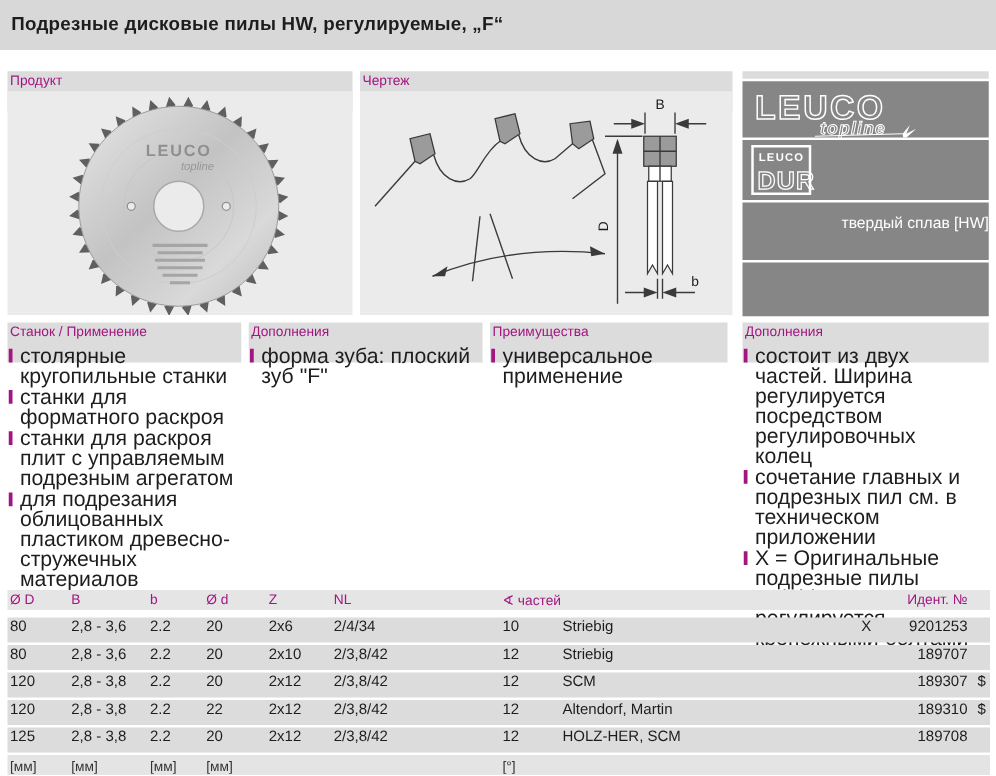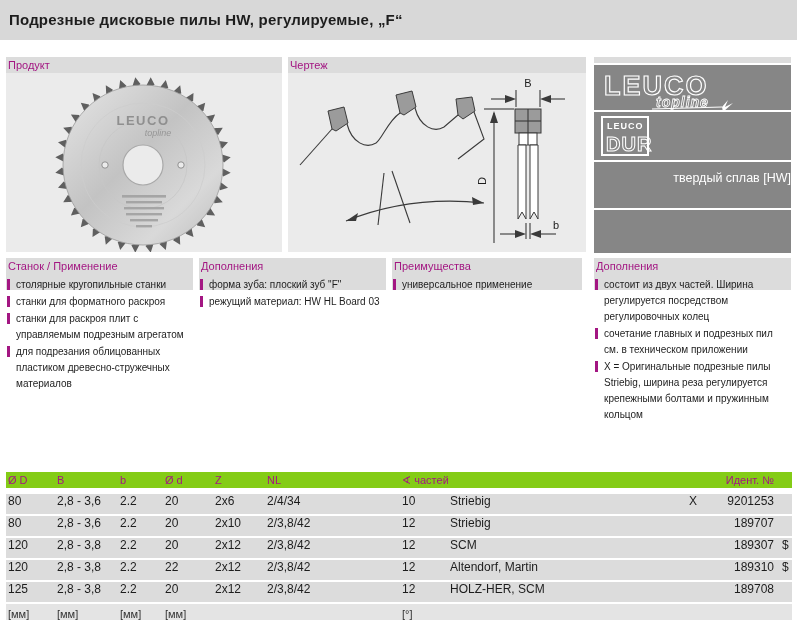--- a/index.html
+++ b/index.html
@@ -23,31 +23,31 @@
   .strip{position:absolute;height:32px;background:var(--strip-gray);font-size:11px;
          color:var(--magenta);line-height:16px;padding-left:2px;}
   
   .panel{position:absolute;background:var(--content-gray);}
   .gray-box{position:absolute;background:var(--panel-gray);}
   #material-box span{display:block;color:#fff;font-size:12.5px;padding:9px 0 0 8px;text-align:right;}
 
   
   .col-content{position:absolute;top:277px;height:190px;}
   .bullet-item{position:relative;padding-left:10px;margin-bottom:1px;
-               font-size:10px;line-height:16px;color:var(--ink);text-decoration:underline;}
+               font-size:17px;line-height:16px;color:var(--ink);text-decoration:underline;}
   .bullet-bar{position:absolute;left:1px;top:2px;width:2.5px;height:11px;background:var(--magenta);}
   .bullet-text{display:inline-block;}
   #sec0-list .bullet-text{max-width:172px;}
   #sec1-list .bullet-text{max-width:178px;}
   #sec2-list .bullet-text{max-width:190px;}
   #sec3-list .bullet-text{max-width:172px;}
 
   
   #table{position:absolute;left:6px;top:472px;width:786px;}
-  .thead-row{display:flex;height:16px;background:#84cc16;margin-bottom:6px;align-items:center;
+  .thead-row{display:flex;height:16px;background:#e5e5e5;margin-bottom:6px;align-items:center;
              color:var(--magenta);font-size:11px;}
   .trow{display:flex;height:20px;background:var(--row-gray);margin-bottom:2px;align-items:flex-start;
         font-size:12px;}
   .tunits{display:flex;height:16px;background:#e4e4e4;align-items:flex-end;font-size:11px;color:#333;}
   .cell{padding-left:2px;overflow:hidden;white-space:nowrap;}
   .c0{width:49px;} .c1{width:63px;} .c2{width:45px;} .c3{width:50px;} .c4{width:52px;}
   .c5{width:135px;} .c6{width:48px;} .c7{width:231px;}
   .c8{width:28px;padding-left:10px;}
   .c9{width:67px;padding-left:0;text-align:right;}
   .c10{width:18px;padding-left:8px;}
@@ -197,21 +197,20 @@
   </div>
 
   <div class="col-content" id="sec0-list" style="left:6px;width:190px;">
       <div class="bullet-item"><span class="bullet-bar"></span><span class="bullet-text">столярные кругопильные станки</span></div>
       <div class="bullet-item"><span class="bullet-bar"></span><span class="bullet-text">станки для форматного раскроя</span></div>
       <div class="bullet-item"><span class="bullet-bar"></span><span class="bullet-text">станки для раскроя плит с управляемым подрезным агрегатом</span></div>
       <div class="bullet-item"><span class="bullet-bar"></span><span class="bullet-text">для подрезания облицованных пластиком древесно-стружечных материалов</span></div>
     </div>
   <div class="col-content" id="sec1-list" style="left:199px;width:190px;">
       <div class="bullet-item"><span class="bullet-bar"></span><span class="bullet-text">форма зуба: плоский зуб "F"</span></div>
-      <div class="bullet-item"><span class="bullet-bar"></span><span class="bullet-text">режущий материал: HW HL Board 03</span></div>
     </div>
   <div class="col-content" id="sec2-list" style="left:392px;width:193px;">
       <div class="bullet-item"><span class="bullet-bar"></span><span class="bullet-text">универсальное применение</span></div>
     </div>
   <div class="col-content" id="sec3-list" style="left:594px;width:197px;">
       <div class="bullet-item"><span class="bullet-bar"></span><span class="bullet-text">состоит из двух частей. Ширина регулируется посредством регулировочных колец</span></div>
       <div class="bullet-item"><span class="bullet-bar"></span><span class="bullet-text">сочетание главных и подрезных пил см. в техническом приложении</span></div>
       <div class="bullet-item"><span class="bullet-bar"></span><span class="bullet-text">X = Оригинальные подрезные пилы Striebig, ширина реза регулируется крепежными болтами и пружинным кольцом</span></div>
     </div>
 

